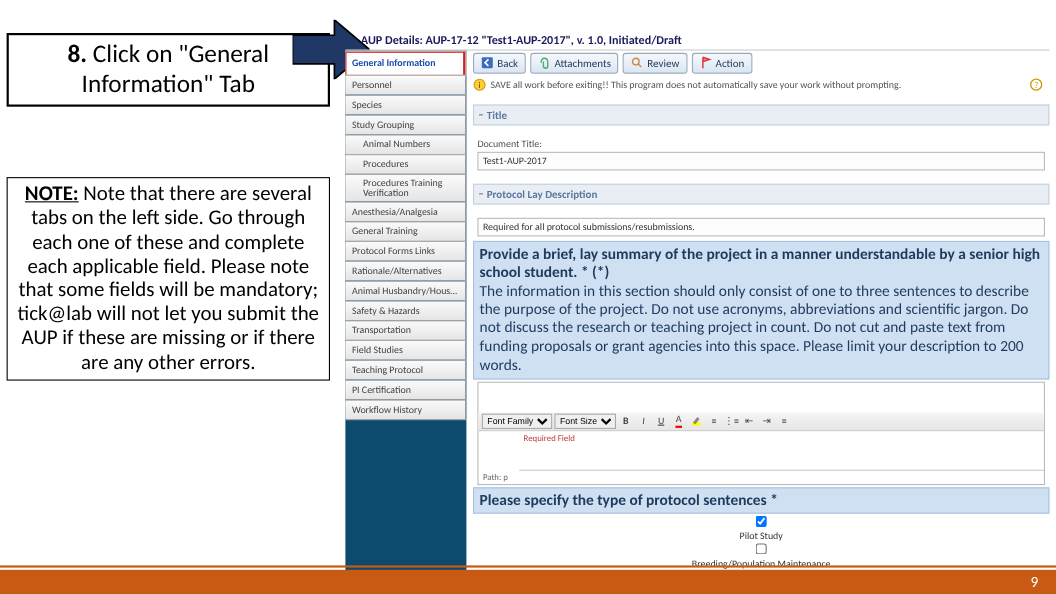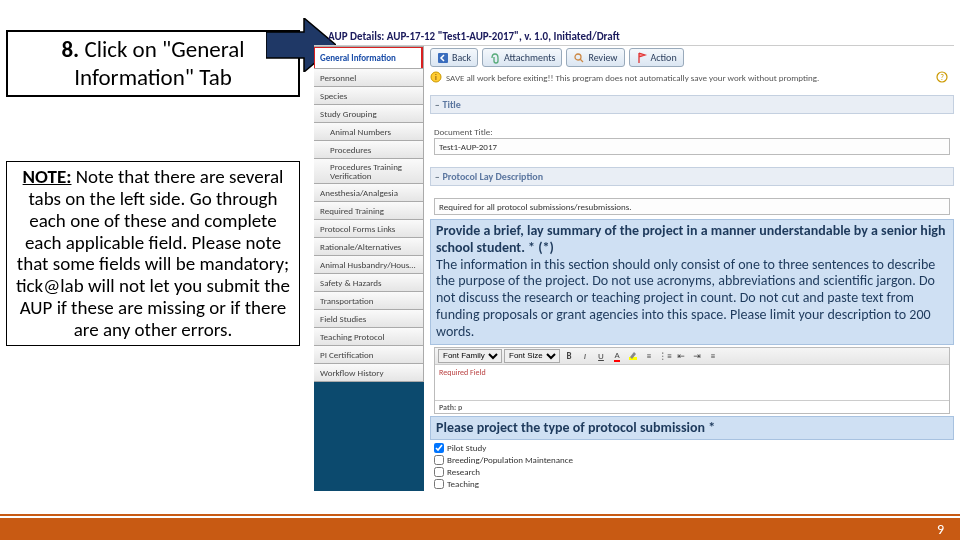--- a/index.html
+++ b/index.html
@@ -18,43 +18,43 @@
   .app-body { display: flex; border-top: 1px solid #ccc; }
   .sidebar { width: 110px; background: #0c4a6e; }
   .tab { padding: 3px 6px; border: 1px solid #aaa; border-left: none; background: linear-gradient(#fafafa,#e5e5e5); font-size: 9px; color: #444; cursor: pointer; white-space: nowrap; overflow: hidden; text-overflow: ellipsis; position: relative; }
   .tab + .tab { border-top: none; }
   .tab.active { background: #fff; color: #1a4da8; font-weight: 600; }
   .redbox { position: absolute; left: -2px; top: -2px; width: 112px; height: 26px; border: 3px solid #d92020; pointer-events:none; }
   .sub { padding-left: 16px; }
   
   .main { flex: 1; padding: 2px 0 0 6px; }
   .toolbar { display: flex; gap: 4px; margin: 0 0 4px 0; }
-  .tbtn { display: flex; align-items: center; gap: 3px; border: 1px solid #9ab; background: linear-gradient(#f4f8fc,#dbe6f2); border-radius: 3px; padding: 2px 6px; font-size: 10px; color: #2a3d5c; cursor: pointer; }
+  .tbtn { display: flex; align-items: flex-start; gap: 3px; border: 1px solid #9ab; background: linear-gradient(#f4f8fc,#dbe6f2); border-radius: 3px; padding: 2px 6px; font-size: 10px; color: #2a3d5c; cursor: pointer; }
   .tbtn .ico { width: 12px; height: 12px; }
   
   .warn { display:flex; align-items:center; gap:4px; font-size: 9px; color: #555; margin: 0 0 6px 0; }
   .warn svg { flex-shrink:0; }
   
   .section-hdr { background: #e9eef5; color: #5c77a0; font-weight: 600; font-size: 10px; padding: 2px 4px; margin: 12px 0; border: 1px solid #c4d0e0; display:flex; align-items:center; gap:3px;}
   .section-hdr::before { content:"−"; color:#567; font-size:9px; }
   .label { font-size: 9px; color: #555; margin: 2px 4px 0 4px; }
   .box { border: 1px solid #bbb; background: #fdfdfd; padding: 2px 4px; margin: 1px 4px 4px 4px; font-size: 9px; min-height: 14px; }
   
   .bluebox { background: #cfe0f3; border: 1px solid #a8c2e0; padding: 3px 5px; margin: 2px 0; font-size: 14px; color: #1e3a5c; line-height:1.2; }
   .answer-chk { display:flex; align-items:center; gap:3px; font-size:9px; margin:2px 4px; }
   
   .rte { border:1px solid #bbb; margin: 2px 4px; }
-  .rte-tb { display:flex; align-items:flex-end; gap:2px; background:linear-gradient(#f5f5f5,#e6e6e6); border-bottom:1px solid #ccc; padding:1px 3px; font-size:9px; }
+  .rte-tb { display:flex; align-items:flex-end; gap:2px; background:linear-gradient(#f5f5f5,#e6e6e6); border-bottom:1px solid #ccc; padding:1px 3px; font-size:9px;margin-top:27px; }
   .rte-tb select { font-size:8px; height:14px; border:1px solid #aaa; }
   .rte-tb .btn { width:14px; height:14px; display:flex; align-items:center; justify-content:center; font-size:9px; color:#444; cursor:pointer; }
-  .rte-body { height: 36px; padding:2px 4px; font-size:8px; color:#b94040; border-bottom:1px solid #ccc; }
-  .rte-path { font-size:8px; color:#666; padding:1px 4px;font-weight:bold; }
+  .rte-body { height: 36px; padding:2px 4px; font-size:8px; color:#b94040; border-bottom:1px solid #ccc;margin-left:37px; }
+  .rte-path { font-size:8px; color:#666; padding:1px 4px; }
   
   .checks { margin: 2px 4px; }
-  .chk { display:flex; align-items:center; gap:3px; font-size:9px; margin:1px 0; }
+  .chk { display:flex; align-items:center; gap:3px; font-size:9px; margin:1px 0;flex-direction:column; }
   .chk input { width:10px; height:10px; }
   
   
   .footer { position:absolute; left:0; bottom:0; width:960px; height:22px; background:#c85a13; }
   .page-num { position:absolute; right:16px; bottom:2px; color:#fff; font-size:14px; }
   .footer-line { position:absolute; left:0; bottom:24px; width:960px; height:2px; background:#c85a13; }
 </style>
 </head>
 <body>
 
@@ -79,21 +79,21 @@
         <span>General Information</span>
         <div class="redbox"></div>
       </div>
       <div class="tab">Personnel</div>
       <div class="tab">Species</div>
       <div class="tab">Study Grouping</div>
       <div class="tab sub">Animal Numbers</div>
       <div class="tab sub">Procedures</div>
       <div class="tab sub" style="white-space:normal;line-height:1">Procedures Training Verification</div>
       <div class="tab">Anesthesia/Analgesia</div>
-      <div class="tab">Required Training</div>
+      <div class="tab">General Training</div>
       <div class="tab">Protocol Forms Links</div>
       <div class="tab">Rationale/Alternatives</div>
       <div class="tab">Animal Husbandry/Housing</div>
       <div class="tab">Safety &amp; Hazards</div>
       <div class="tab">Transportation</div>
       <div class="tab">Field Studies</div>
       <div class="tab">Teaching Protocol</div>
       <div class="tab">PI Certification</div>
       <div class="tab">Workflow History</div>
     </div>
@@ -172,21 +172,21 @@
           <div class="btn">⋮≡</div>
           <div class="btn">⇤</div>
           <div class="btn">⇥</div>
           <div class="btn">≡</div>
         </div>
         <div class="rte-body">Required Field</div>
         <div class="rte-path">Path: p</div>
       </div>
 
       <div class="bluebox" style="font-weight:600">
-        <span>Please project the type of protocol submission *</span>
+        <span>Please specify the type of protocol sentences *</span>
       </div>
       <div class="checks">
         <div class="chk">
             <input type="checkbox" checked="" style="">
             <span>Pilot Study</span>
           </div>
         <div class="chk">
             <input type="checkbox" style="">
             <span>Breeding/Population Maintenance</span>
           </div>

